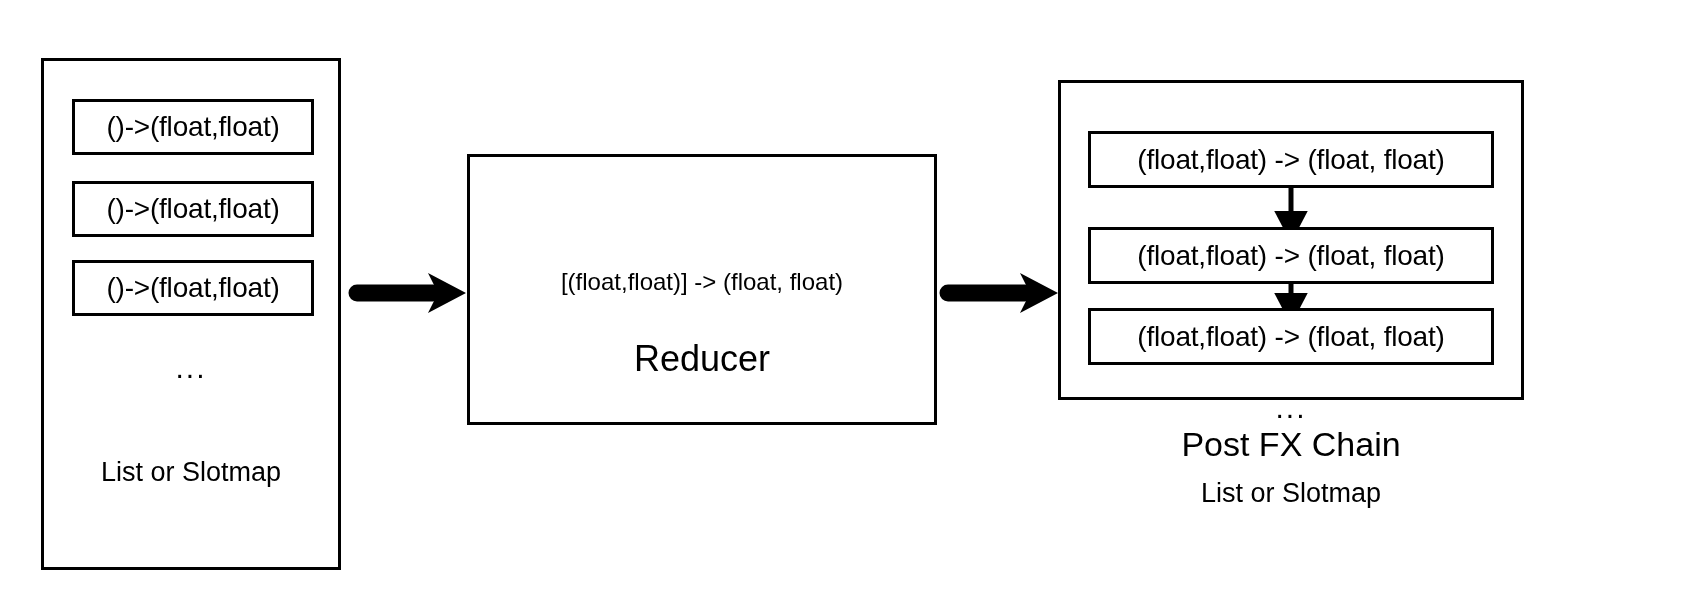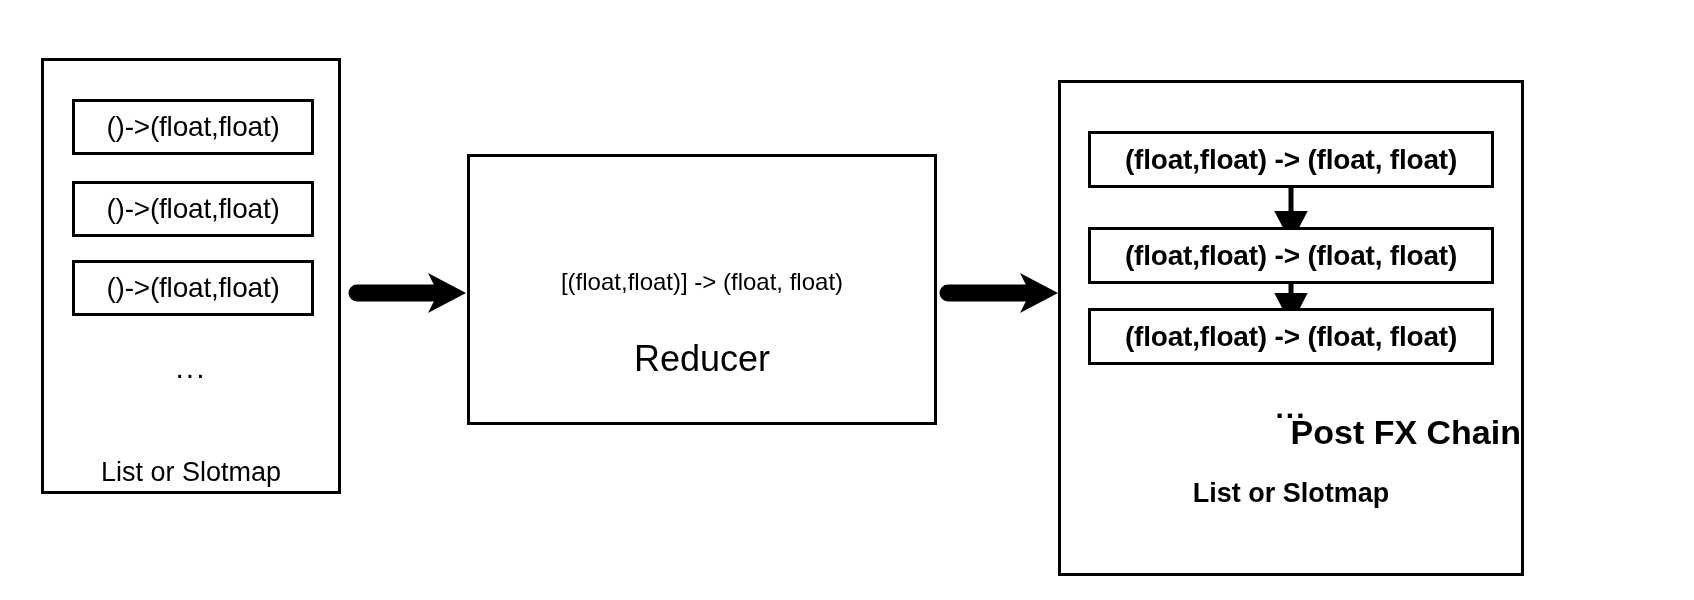--- a/index.html
+++ b/index.html
@@ -29,21 +29,21 @@
     box-sizing: border-box;
     border: 3px solid #000000;
     background: #ffffff;
   }
 
   
   #tracks-box {
     left: 41px;
     top: 58px;
     width: 300px;
-    height: 436px;
+    height: 512px;
   }
 
   .track-item {
     position: absolute;
     box-sizing: border-box;
     border: 3px solid #000000;
     background: #ffffff;
     left: 28px;
     width: 242px;
     height: 56px;
@@ -115,22 +115,21 @@
     font-size: 36px;
     line-height: 1;
     white-space: nowrap;
   }
 
   
   #postfx-box {
     left: 1058px;
     top: 80px;
     width: 466px;
-    height: 496px;
-    font-weight: bold;
+    height: 320px;
   }
 
   .fx-item {
     position: absolute;
     box-sizing: border-box;
     border: 3px solid #000000;
     background: #ffffff;
     left: 27px;
     width: 406px;
     height: 57px;
@@ -145,21 +144,21 @@
   }
   #fx-item-0 { top: 48px; }
   #fx-item-1 { top: 144px; }
   #fx-item-2 { top: 225px; }
 
   #postfx-ellipsis {
     left: 0; right: 0;
     top: 310px;
     letter-spacing: 2px;
   }
-  #postfx-title    { top: 332px; text-align: right; }
+  #postfx-title    { top: 344px; }
   #postfx-subtitle { top: 397px; }
 
   
   .arrow-layer {
     position: absolute;
     left: 0; top: 0;
     width: 1694px;
     height: 600px;
     pointer-events: none;
     z-index: 5;

